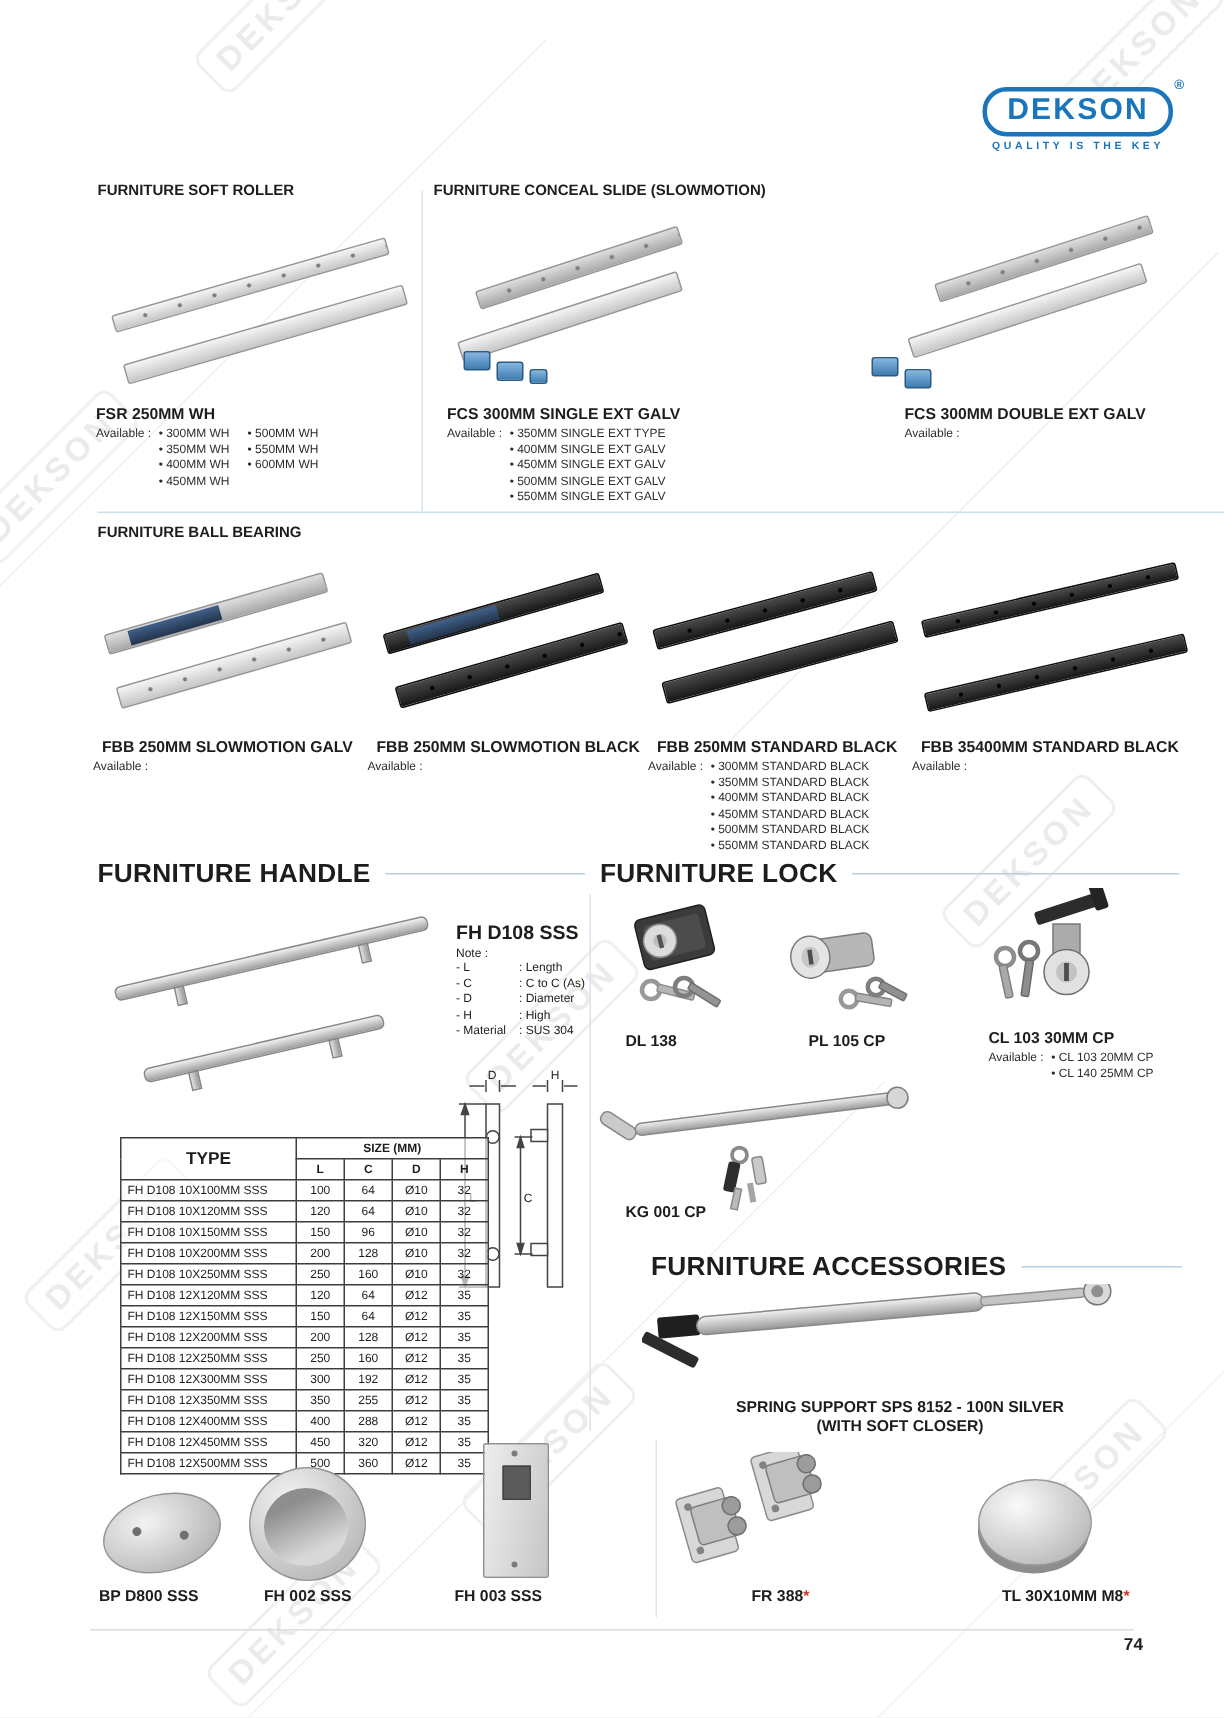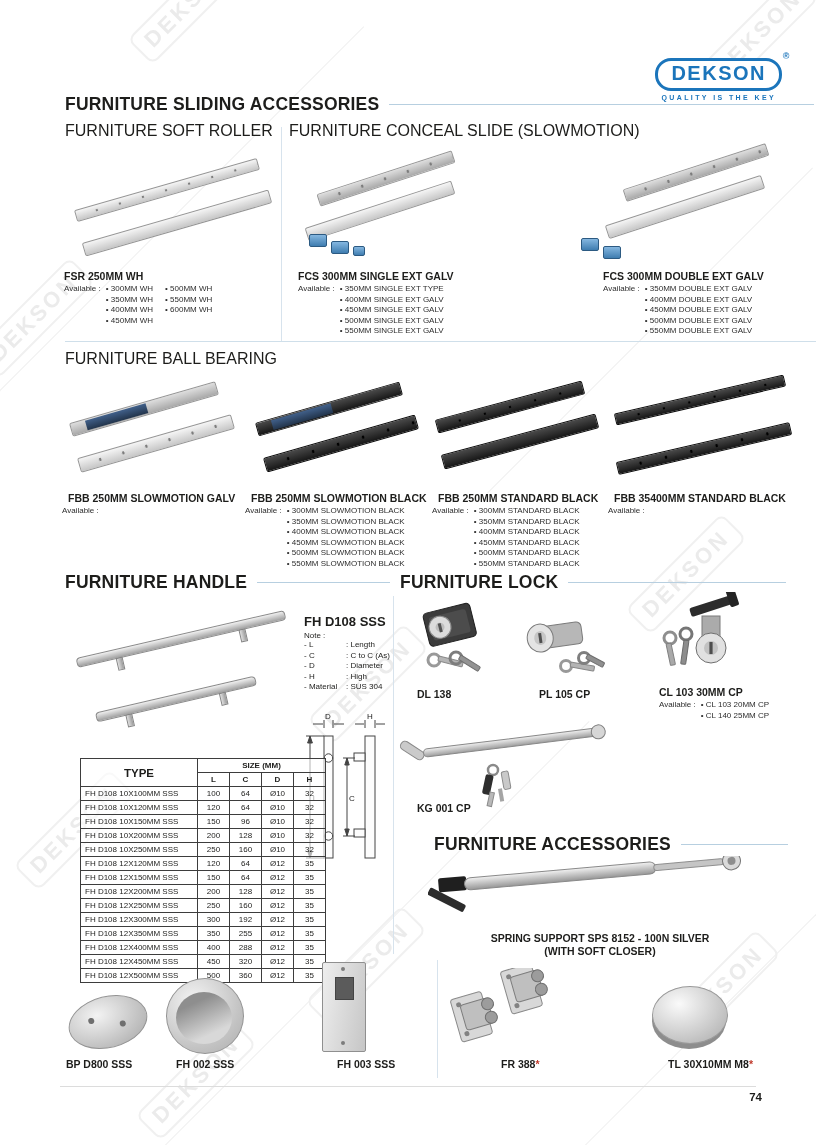--- a/index.html
+++ b/index.html
@@ -15,21 +15,21 @@
   .logo-box{display:inline-block;position:relative;border:3px solid #1b75bb;border-radius:16px;
             color:#1b75bb;font-weight:bold;font-size:20px;letter-spacing:1.5px;padding:1px 13px 3px;background:#fff;}
   .logo-box::before{content:"";position:absolute;top:-8px;left:50%;margin-left:-9px;width:15px;height:15px;
             background:#fff;border:3px solid #1b75bb;transform:rotate(45deg);z-index:-1;}
   .logo-reg{position:absolute;top:-10px;right:-12px;font-size:9px;font-weight:bold;color:#1b75bb;}
   .logo-tagline{color:#1b75bb;font-size:7px;font-weight:bold;letter-spacing:2.4px;margin-top:3px;}
   
   .h-row{position:absolute;display:flex;align-items:center;}
   .sec-title{font-weight:bold;font-size:17.5px;letter-spacing:.2px;white-space:nowrap;}
   .h-rule{flex:1;height:1px;background:#b7cfe0;margin-left:10px;}
-  .sub-title{position:absolute;font-weight:normal;font-size:16px;white-space:nowrap;}
+  .sub-title{position:absolute;font-weight:bold;font-size:10px;white-space:nowrap;}
   
   .prod-block{position:absolute;}
   .prod-title{font-weight:bold;font-size:10.5px;margin-bottom:2px;white-space:nowrap;}
   .prod-title.indent{}
   .prod-title.indent6{margin-left:6px;}
   .avail{display:flex;font-size:8px;color:#2d2d2d;line-height:10.5px;}
   .avail-label{margin-right:5px;white-space:nowrap;}
   .avail-col>div{white-space:nowrap;}
   .avail-col+.avail-col{margin-left:12px;}
   
@@ -114,24 +114,20 @@
   <div class="diagline" style="left:430px;top:1040px;width:520px;"></div>
 
   <div class="logo-wrap">
     <div class="logo-box">
       <span>DEKSON</span>
       <span class="logo-reg">®</span>
     </div>
     <div class="logo-tagline">QUALITY IS THE KEY</div>
   </div>
 
-  <div class="h-row" style="left:65px;top:94px;right:2px;">
-    <span class="sec-title">FURNITURE SLIDING ACCESSORIES</span>
-    <span class="h-rule"></span>
-  </div>
   <div class="sub-title" style="left:65px;top:122px;">FURNITURE SOFT ROLLER</div>
   <div class="sub-title" style="left:289px;top:122px;">FURNITURE CONCEAL SLIDE (SLOWMOTION)</div>
   <div class="vline" style="left:281px;top:127px;height:214px;"></div>
 
   <div class="imgbox" style="left:68px;top:142px;width:205px;height:120px;">
     <div class="rail holes" style="left:4px;top:42px;width:188px;height:10px;transform:rotate(-16deg);"></div>
     <div class="rail" style="left:12px;top:74px;width:192px;height:12px;transform:rotate(-16deg);"></div>
   </div>
 
   <div class="imgbox" style="left:295px;top:138px;width:175px;height:128px;">
@@ -178,27 +174,20 @@
           <div>• 500MM SINGLE EXT GALV</div>
           <div>• 550MM SINGLE EXT GALV</div>
         </div>
     </div>
   </div>
 
   <div class="prod-block" style="left:603px;top:270px;">
     <div class="prod-title indent">FCS 300MM DOUBLE EXT GALV</div>
     <div class="avail">
       <span class="avail-label">Available :</span>
-      <div class="avail-col">
-          <div>• 350MM DOUBLE EXT GALV</div>
-          <div>• 400MM DOUBLE EXT GALV</div>
-          <div>• 450MM DOUBLE EXT GALV</div>
-          <div>• 500MM DOUBLE EXT GALV</div>
-          <div>• 550MM DOUBLE EXT GALV</div>
-        </div>
     </div>
   </div>
 
   <div class="hline" style="left:65px;top:341px;right:0;"></div>
 
   <div class="sub-title" style="left:65px;top:350px;">FURNITURE BALL BEARING</div>
 
   <div class="imgbox" style="left:62px;top:370px;width:178px;height:118px;">
     <div class="rail mid" style="left:6px;top:32px;width:150px;height:12px;transform:rotate(-16deg);">
         <div class="bluepart"></div>
@@ -223,28 +212,20 @@
   <div class="prod-block" style="left:62px;top:492px;">
     <div class="prod-title indent6">FBB 250MM SLOWMOTION GALV</div>
     <div class="avail">
       <span class="avail-label">Available :</span>
     </div>
   </div>
   <div class="prod-block" style="left:245px;top:492px;">
     <div class="prod-title indent6">FBB 250MM SLOWMOTION BLACK</div>
     <div class="avail">
       <span class="avail-label">Available :</span>
-      <div class="avail-col">
-          <div>• 300MM SLOWMOTION BLACK</div>
-          <div>• 350MM SLOWMOTION BLACK</div>
-          <div>• 400MM SLOWMOTION BLACK</div>
-          <div>• 450MM SLOWMOTION BLACK</div>
-          <div>• 500MM SLOWMOTION BLACK</div>
-          <div>• 550MM SLOWMOTION BLACK</div>
-        </div>
     </div>
   </div>
   <div class="prod-block" style="left:432px;top:492px;">
     <div class="prod-title indent6">FBB 250MM STANDARD BLACK</div>
     <div class="avail">
       <span class="avail-label">Available :</span>
       <div class="avail-col">
           <div>• 300MM STANDARD BLACK</div>
           <div>• 350MM STANDARD BLACK</div>
           <div>• 400MM STANDARD BLACK</div>
@@ -598,21 +579,21 @@
   <div class="imgbox" style="left:322px;top:962px;width:44px;height:90px;">
     <div class="fh3-plate">
       <div class="fh3-cut"></div>
       <div class="fh3-screw" style="left:18px;top:4px;"></div>
       <div class="fh3-screw" style="left:18px;top:78px;"></div>
     </div>
   </div>
 
   <div class="bottom-label" style="left:66px;top:1058px;">BP D800 SSS</div>
   <div class="bottom-label" style="left:176px;top:1058px;">FH 002 SSS</div>
-  <div class="bottom-label" style="left:337px;top:1058px;">FH 003 SSS</div>
+  <div class="bottom-label" style="left:303px;top:1058px;">FH 003 SSS</div>
   <div class="bottom-label" style="left:501px;top:1058px;">
     <span>FR 388</span><span class="star">*</span>
   </div>
   <div class="bottom-label" style="left:668px;top:1058px;">
     <span>TL 30X10MM M8</span><span class="star">*</span>
   </div>
 
   <div class="footer-line"></div>
   <div class="page-num">74</div>
 </div>

